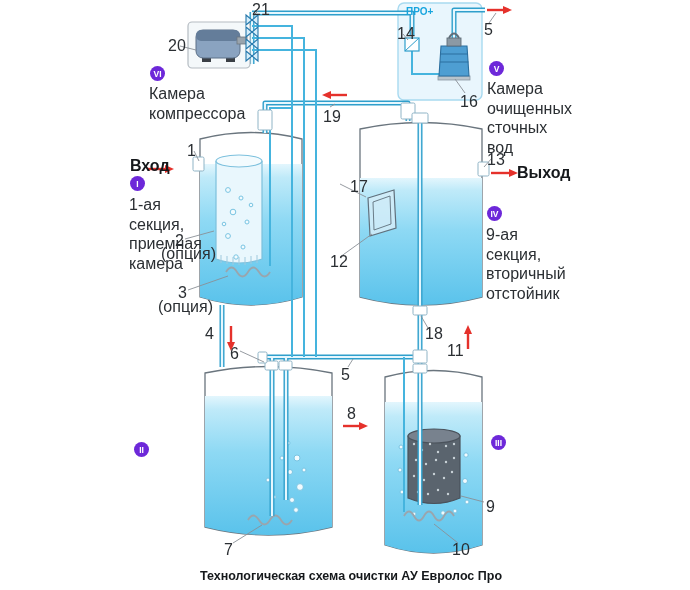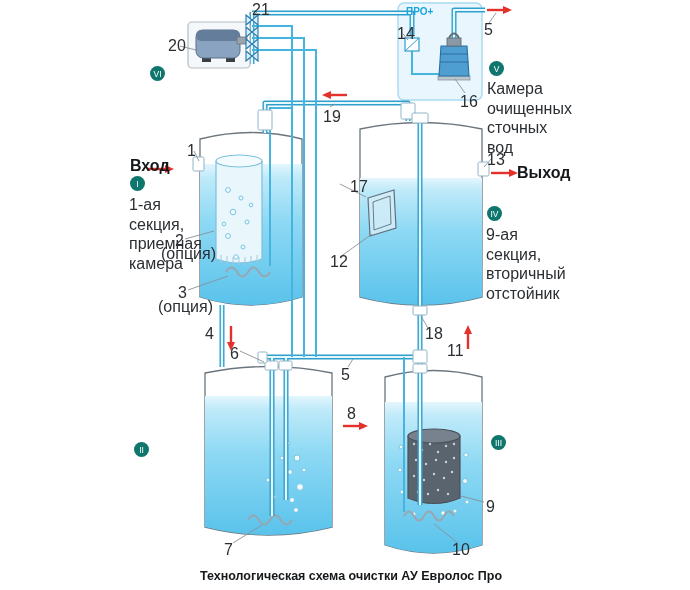--- a/index.html
+++ b/index.html
@@ -4,22 +4,22 @@
 <style>
   *{margin:0;padding:0;box-sizing:border-box}
   html,body{background:#fff}
   body{font-family:"Liberation Sans",sans-serif}
   .stage{position:relative;width:690px;height:590px;background:#fff;overflow:hidden}
   .stage > svg{position:absolute;left:0;top:0}
   .lbl{position:absolute;font-size:16px;color:#2b2f33;line-height:1.22;white-space:nowrap}
   .cap{white-space:normal}
   .bold{font-weight:bold;color:#15181b}
   .pro{font-weight:bold;color:#18a5de;font-size:10px}
-  .badge{position:absolute;width:15px;height:15px;border-radius:50%;background:#0f766e;color:#fff;
-         font-size:8.5px;font-weight:normal;display:flex;align-items:center;justify-content:center}
+  .badge{position:absolute;width:15px;height:15px;border-radius:50%;background:#6d28d9;color:#fff;
+         font-size:8.5px;font-weight:bold;display:flex;align-items:center;justify-content:center}
   .title{position:absolute;left:12px;right:0;top:569px;text-align:center;font-weight:bold;
          font-size:12.5px;color:#15181b}
 </style>
 </head>
 <body>
 
 <div class="stage">
 
   <svg width="690" height="590" viewBox="0 0 690 590">
     <defs>
@@ -310,18 +310,19 @@
   <div class="lbl bold" style="left:517px;top:163px">Выход</div>
   <div class="lbl pro" style="left:406px;top:6px">ПРО+</div>
 
   <div class="badge" style="left:150px;top:66px">VI</div>
   <div class="badge" style="left:489px;top:61px">V</div>
   <div class="badge" style="left:130px;top:176px">I</div>
   <div class="badge" style="left:487px;top:206px">IV</div>
   <div class="badge" style="left:134px;top:442px">II</div>
   <div class="badge" style="left:491px;top:435px">III</div>
 
+  <div class="lbl cap" style="left:149px;top:84px;width:80px">Камера компрессора</div>
   <div class="lbl cap" style="left:487px;top:79px;width:64px">Камера очищенных сточных вод</div>
   <div class="lbl cap" style="left:129px;top:195px;width:70px">1-ая секция, приемная камера</div>
   <div class="lbl cap" style="left:486px;top:225px;width:70px">9-ая секция, вторичный отстойник</div>
 
   <div class="title">Технологическая схема очистки АУ Евролос Про</div>
 </div>
 
 </body></html>

